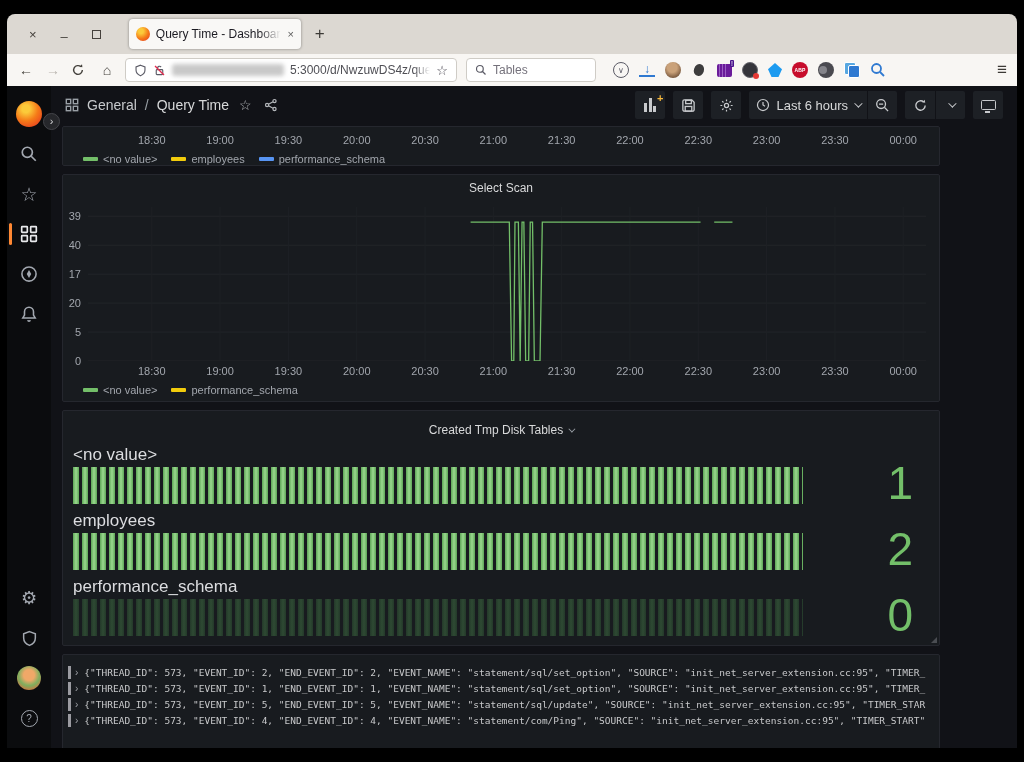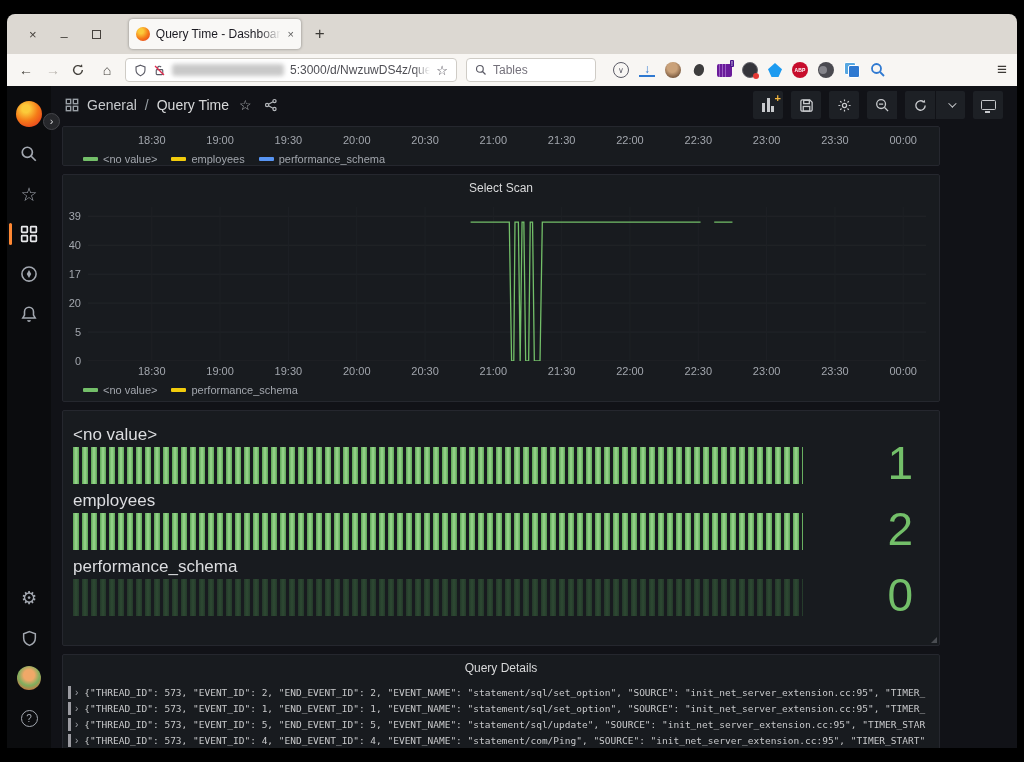--- a/index.html
+++ b/index.html
@@ -326,20 +326,28 @@
             </svg>
           </div>
           <div class="abtn">
             <svg width="15" height="15" viewBox="0 0 16 16" fill="none" stroke="currentColor" stroke-width="1.3">
               <circle cx="8" cy="8" r="2.2"></circle>
               <path d="M8 1.5v2M8 12.5v2M1.5 8h2M12.5 8h2M3.4 3.4l1.4 1.4M11.2 11.2l1.4 1.4M12.6 3.4l-1.4 1.4M4.8 11.2l-1.4 1.4"></path>
             </svg>
           </div>
           <div class="btn-group">
             <div class="abtn">
+              <svg width="14" height="14" viewBox="0 0 16 16" fill="none" stroke="currentColor" stroke-width="1.4">
+                <circle cx="8" cy="8" r="6.3"></circle>
+                  <path d="M8 4.5V8l2.3 1.4"></path>
+              </svg>
+              <span class="tr-text">Last 6 hours</span>
+              <span class="caret"></span>
+            </div>
+            <div class="abtn">
               <svg width="15" height="15" viewBox="0 0 16 16" fill="none" stroke="currentColor" stroke-width="1.4">
                 <circle cx="6.5" cy="6.5" r="4.7"></circle>
                   <line x1="4.3" y1="6.5" x2="8.7" y2="6.5"></line>
                   <line x1="10.2" y1="10.2" x2="14" y2="14"></line>
               </svg>
             </div>
           </div>
           <div class="btn-group">
             <div class="abtn">
               <svg width="15" height="15" viewBox="0 0 16 16" fill="none" stroke="currentColor" stroke-width="1.5">
@@ -446,20 +454,24 @@
                 <b>&lt;no value&gt;</b>
               </span>
               <span class="li">
                 <i style="background: rgb(242, 204, 12);"></i>
                 <b>performance_schema</b>
               </span>
             </div>
         </div>
 
         <div class="panel panel-tmp">
+          <div class="ptitle">
+            <span>Created Tmp Disk Tables</span>
+              <span class="caret"></span>
+          </div>
           <div class="rows" id="gauge-rows">
               <div class="grow">
                 <div class="gleft">
                   <div class="glabel">&lt;no value&gt;</div>
                   <div class="gauge lit"></div>
                 </div>
                 <div class="gvalue">1</div>
               </div>
               <div class="grow">
                 <div class="gleft">
@@ -473,23 +485,20 @@
                   <div class="glabel">performance_schema</div>
                   <div class="gauge unlit"></div>
                 </div>
                 <div class="gvalue">0</div>
               </div>
             </div>
           <span class="resize-handle"></span>
         </div>
 
         <div class="panel panel-log">
-          <div class="ptitle">
-              <span>Query Details</span>
-            </div>
           <div class="logs" id="log-lines">
               <div class="log-line">
                 <span class="log-bar"></span>
                 <span class="log-caret">›</span>
                 <span class="log-text">{"THREAD_ID": 573, "EVENT_ID": 2, "END_EVENT_ID": 2, "EVENT_NAME": "statement/sql/set_option", "SOURCE": "init_net_server_extension.cc:95", "TIMER_</span>
               </div>
               <div class="log-line">
                 <span class="log-bar"></span>
                 <span class="log-caret">›</span>
                 <span class="log-text">{"THREAD_ID": 573, "EVENT_ID": 1, "END_EVENT_ID": 1, "EVENT_NAME": "statement/sql/set_option", "SOURCE": "init_net_server_extension.cc:95", "TIMER_</span>

